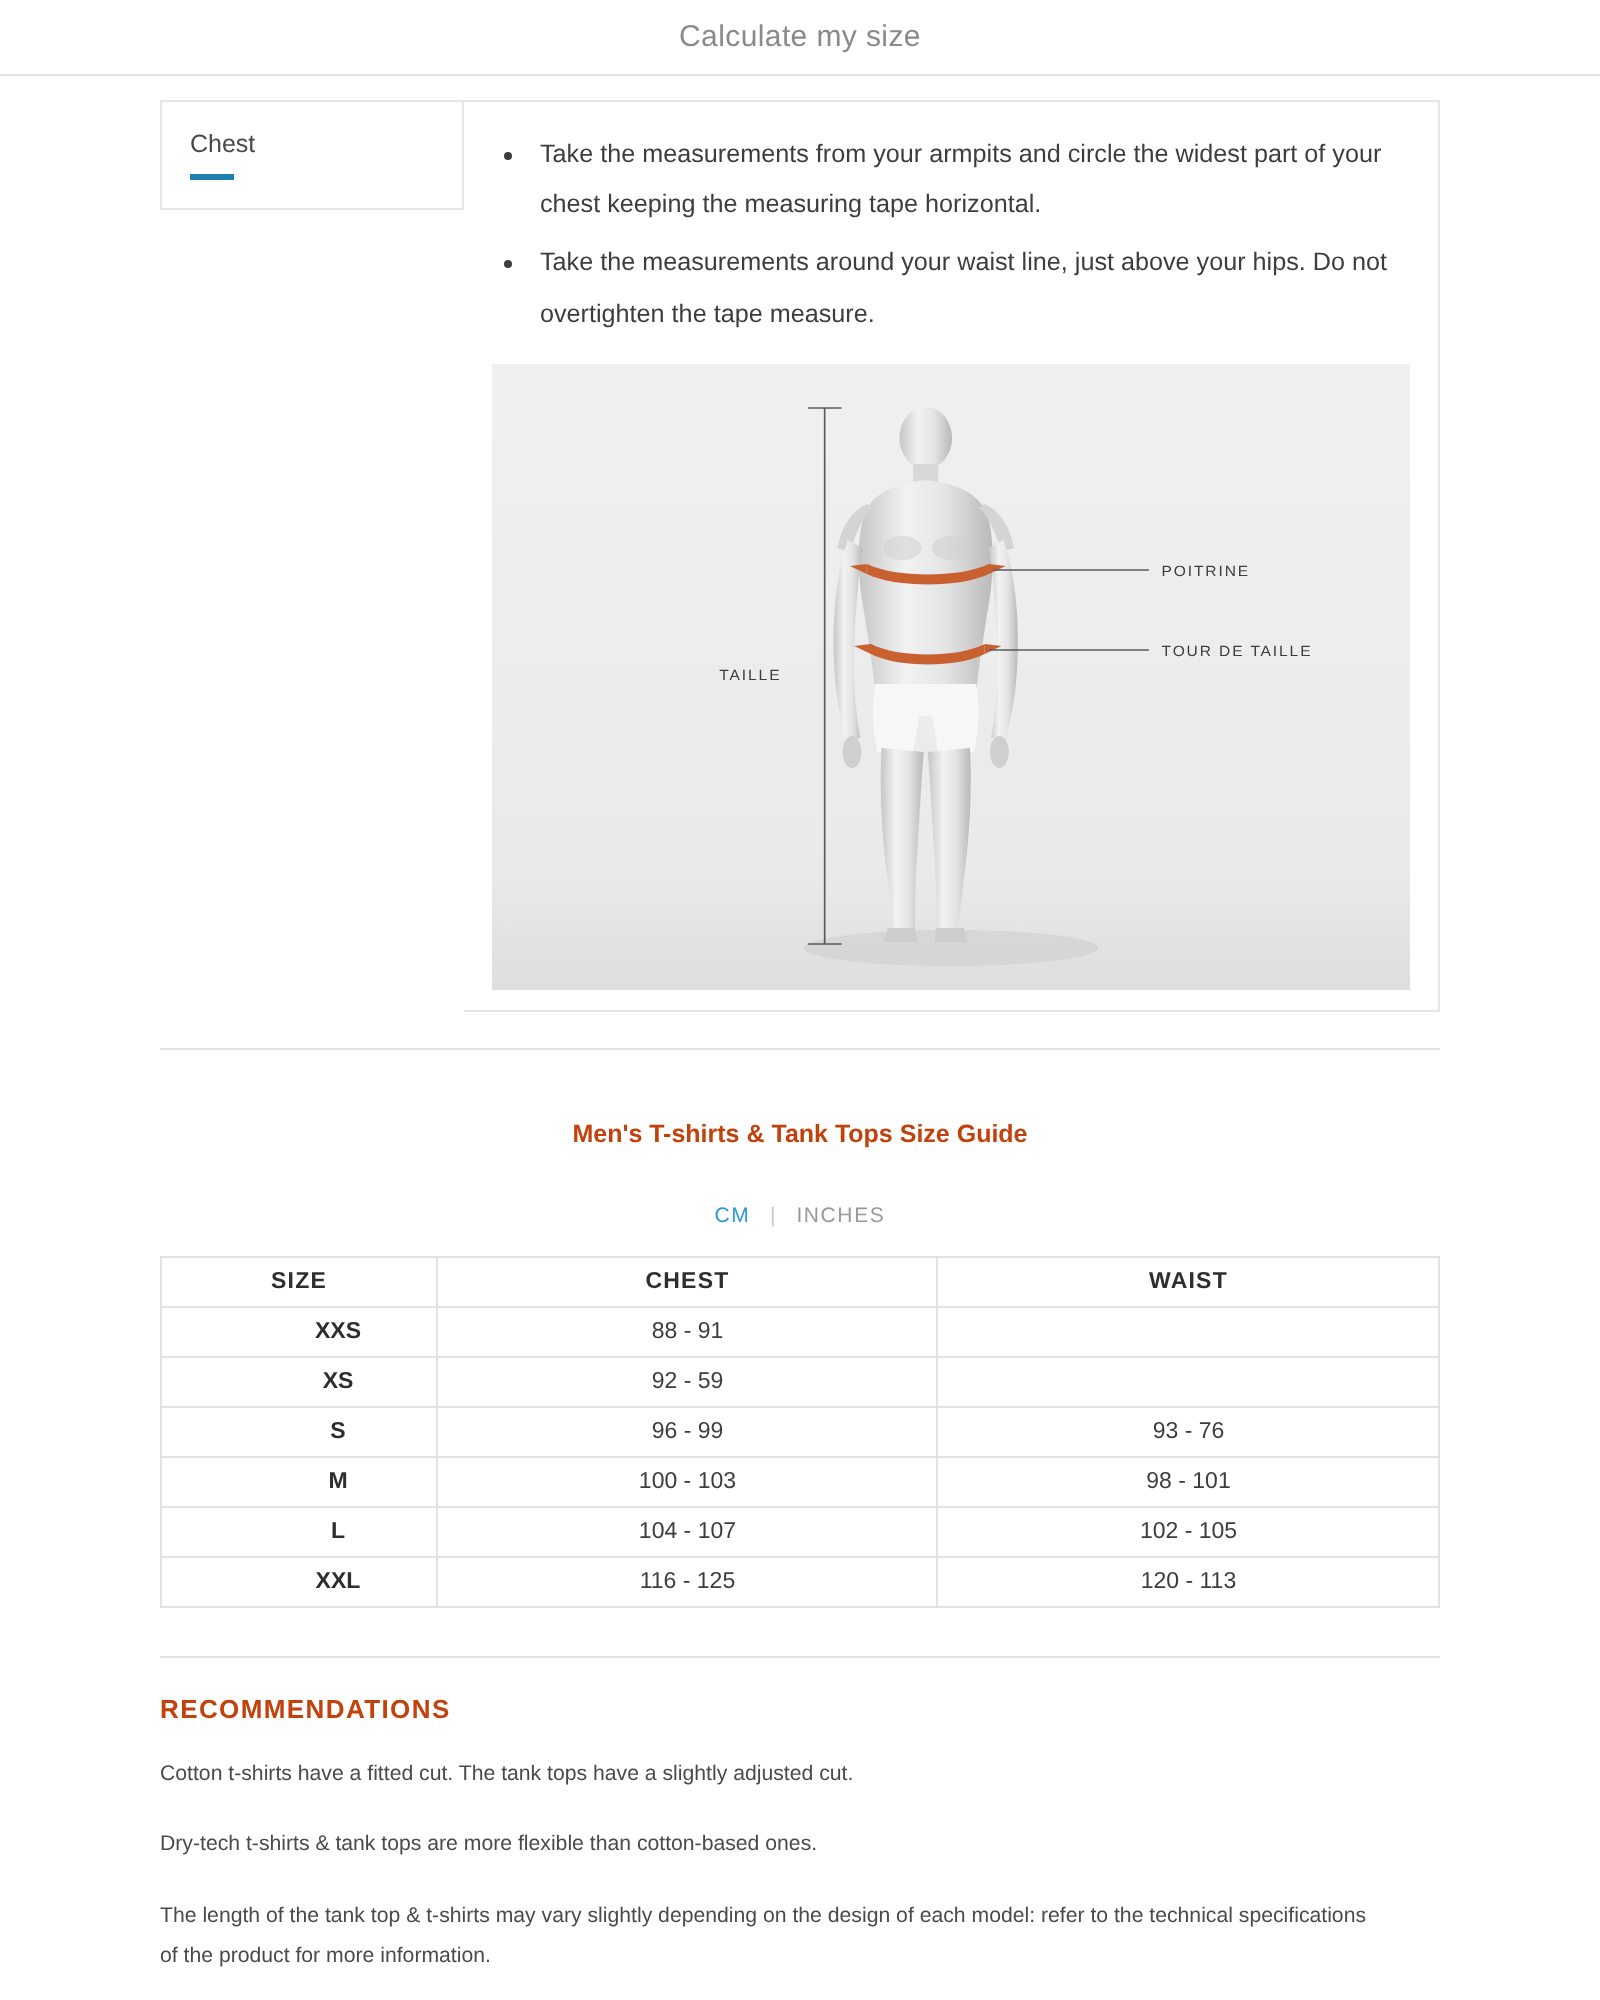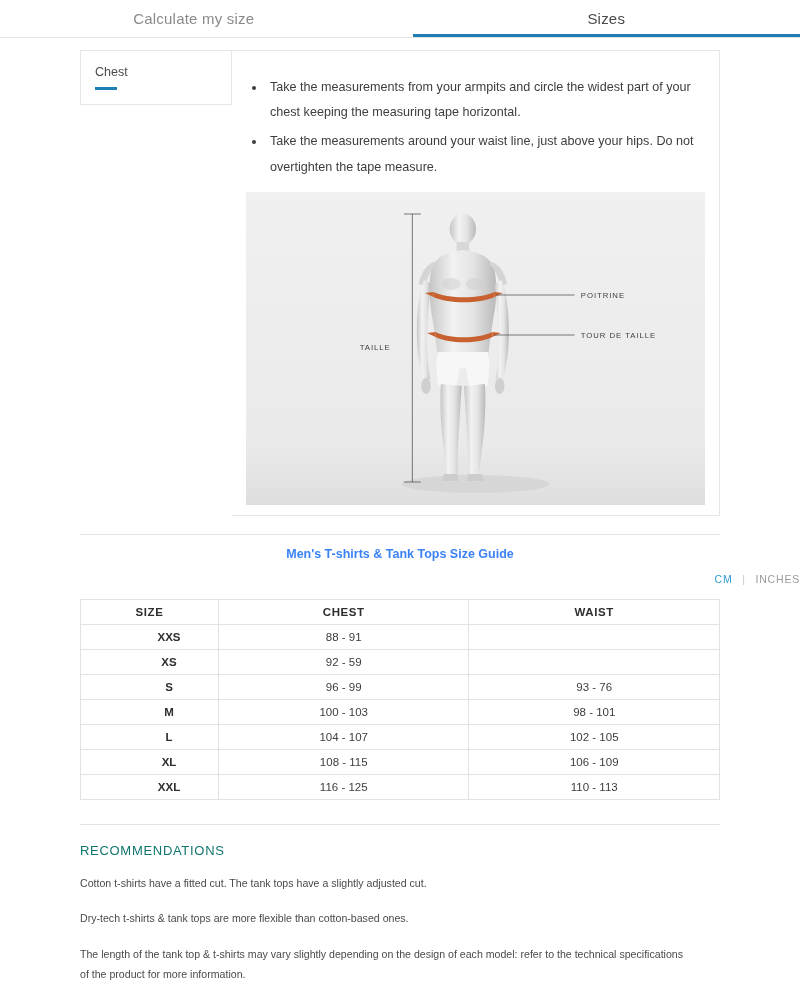--- a/index.html
+++ b/index.html
@@ -68,21 +68,21 @@
     width: 22px;
     height: 2.5px;
     background: #1d7fb3;
   }
 
   .instructions {
     flex: 1;
     border: 1px solid #e6e6e6;
     border-left: none;
     background: #fff;
-    padding: 24px 14px 10px 14px;
+    padding: 14px 14px 10px 14px;
     min-height: 440px;
   }
   .instructions ul {
     margin: 0 0 0 0;
     padding-left: 20px;
   }
   .instructions li {
     font-size: 12.6px;
     color: #3d3d3d;
     line-height: 2.0;
@@ -106,26 +106,26 @@
     margin: 18px 80px 0 80px;
     border: none;
     border-top: 1px solid #e2e2e2;
   }
 
   
   .guide-title {
     text-align: center;
     font-size: 12.5px;
     font-weight: bold;
-    color: #3b82f6;
-    margin-top: 12px;
+    color: #c2410c;
+    margin-top: 35px;
   }
   .units {
-    text-align: right;
-    margin-top: 12px;
+    text-align: center;
+    margin-top: 28px;
     font-size: 10.5px;
     letter-spacing: 0.8px;
   }
   .units .unit {
     color: #9a9a9a;
     cursor: pointer;
   }
   .units .unit.active { color: #2e9bd4; }
   .units .sep { color: #c9c9c9; margin: 0 6px; }
 
@@ -161,39 +161,39 @@
 
   
   .rec-hr {
     margin: 24px 80px 0 80px;
     border: none;
     border-top: 1px solid #e2e2e2;
   }
   .rec-title {
     margin: 18px 80px 0 80px;
     font-size: 13px;
-    color: #0f766e;
+    color: #c2410c;
     letter-spacing: 0.7px;
+    font-weight: bold;
   }
   .rec-p {
     margin: 16px 80px 0 80px;
     font-size: 10.6px;
     color: #4a4a4a;
     line-height: 1.85;
     max-width: 610px;
   }
 </style>
 </head>
 <body>
 
 <div class="page">
 
   <div class="tabs">
     <div class="tab">Calculate my size</div>
-    <div class="tab active">Sizes</div>
   </div>
 
   <div class="top-area">
 
     <div class="side-nav">
       <div>
         <div class="side-nav-item">Chest</div>
         <div class="side-nav-underline"></div>
       </div>
     </div>
@@ -323,28 +323,23 @@
         <td class="size-cell">M</td>
         <td>100 - 103</td>
         <td>98 - 101</td>
       </tr>
       <tr>
         <td class="size-cell">L</td>
         <td>104 - 107</td>
         <td>102 - 105</td>
       </tr>
       <tr>
-        <td class="size-cell">XL</td>
-        <td>108 - 115</td>
-        <td>106 - 109</td>
-      </tr>
-      <tr>
         <td class="size-cell">XXL</td>
         <td>116 - 125</td>
-        <td>110 - 113</td>
+        <td>120 - 113</td>
       </tr>
     </tbody>
   </table>
 
   <hr class="rec-hr">
 
   <div class="rec-title">RECOMMENDATIONS</div>
   <div class="rec-p">Cotton t-shirts have a fitted cut. The tank tops have a slightly adjusted cut.</div>
   <div class="rec-p">Dry-tech t-shirts &amp; tank tops are more flexible than cotton-based ones.</div>
   <div class="rec-p">The length of the tank top &amp; t-shirts may vary slightly depending on the design of each model: refer to the technical specifications of the product for more information.</div>

